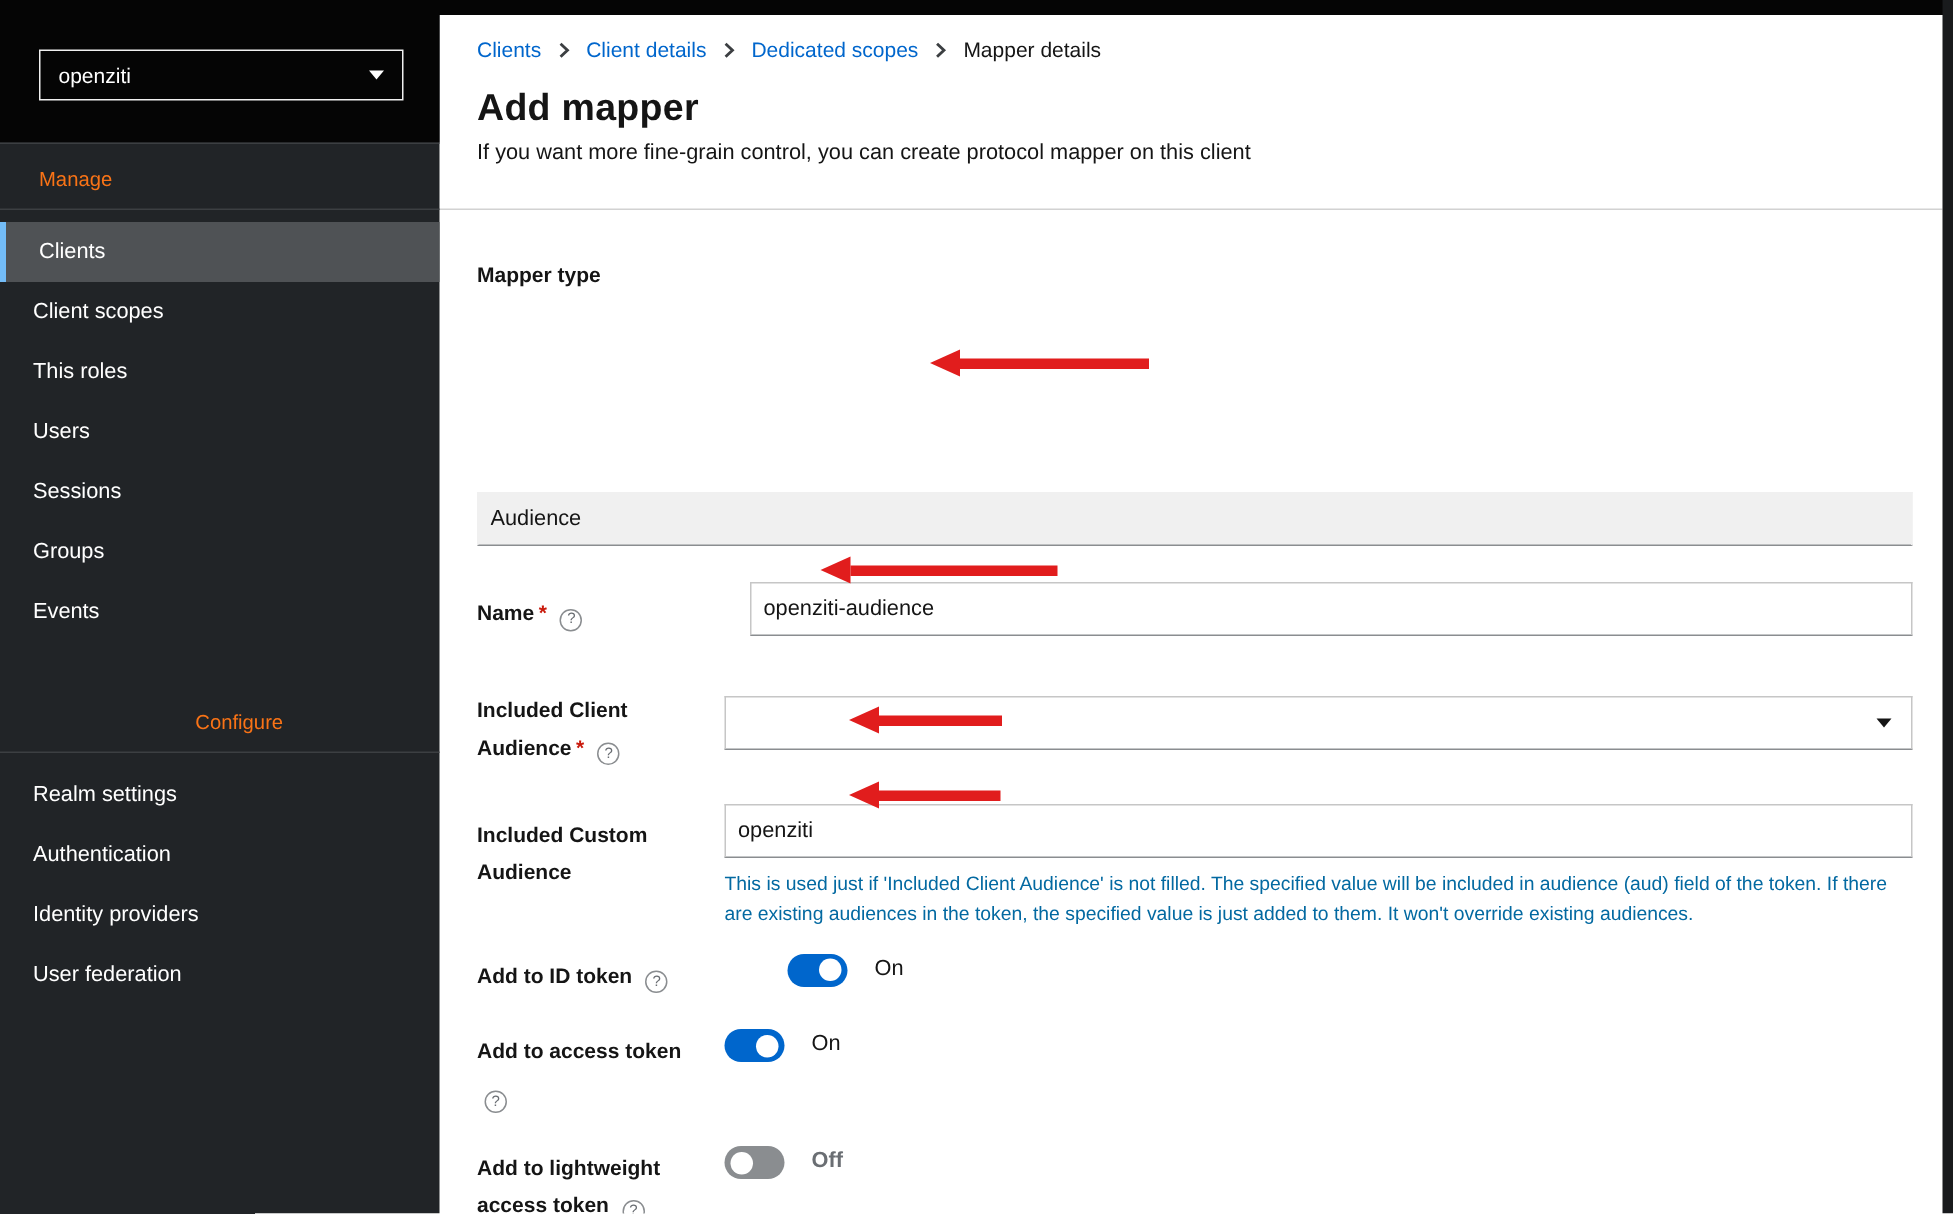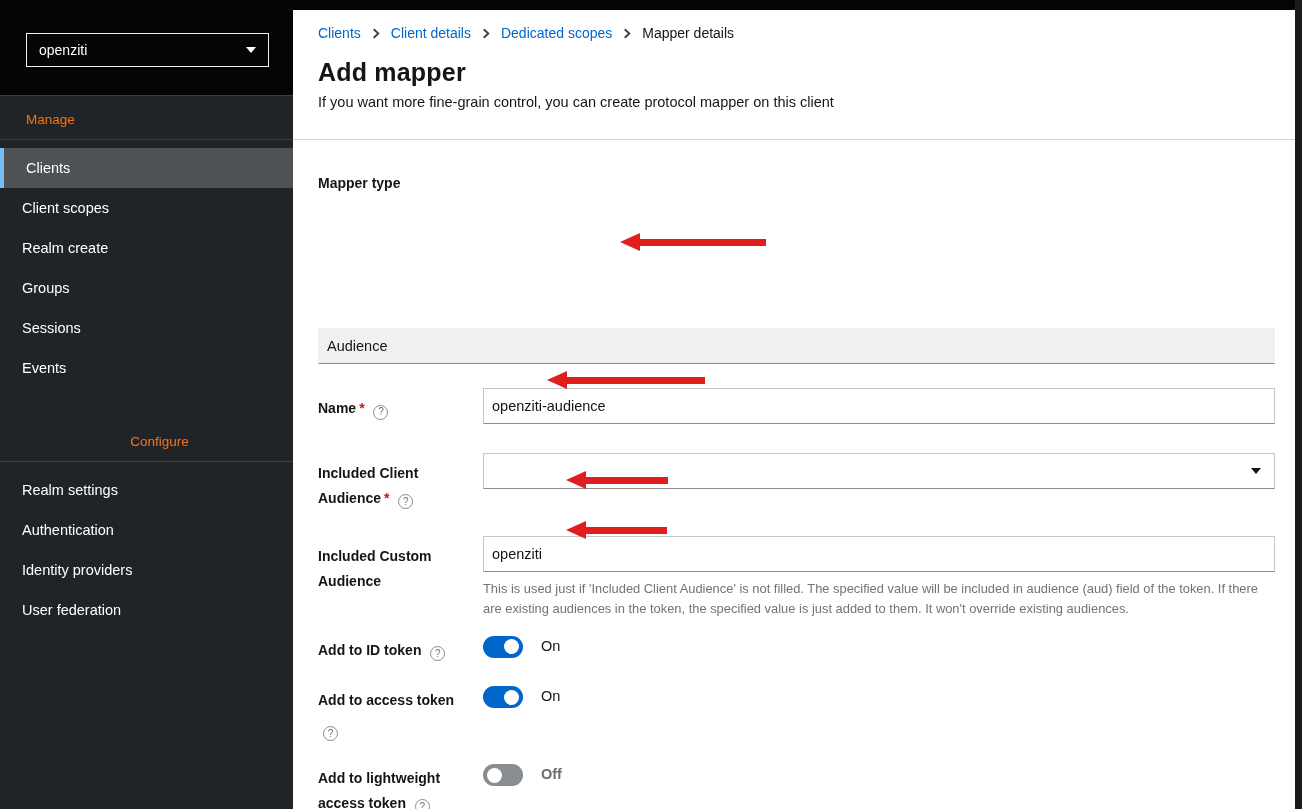--- a/index.html
+++ b/index.html
@@ -68,24 +68,24 @@
     width:100%; height:36px; font-family:"Liberation Sans",sans-serif; font-size:14.5px; color:#151515;
     padding:0 8px; background:#fff;
     border:1px solid #c6c6c6; border-bottom:1px solid #8a8d90; outline:none;
   }
   .text-input:disabled { background:#f0f0f0; border-color:#f0f0f0; border-bottom-color:#8a8d90; color:#151515; }
   .select-control {
     width:100%; height:36px; background:#fff; border:1px solid #c6c6c6; border-bottom:1px solid #8a8d90;
     display:flex; align-items:center; justify-content:flex-end; padding:0 13px; cursor:pointer;
   }
   .select-caret { width:0; height:0; border-left:5px solid transparent; border-right:5px solid transparent; border-top:6px solid #151515; }
-  .help-text { font-size:12.9px; color:#737373; margin-top:7px; line-height:1.58; }
-
-  .mb-1 { margin-bottom:24px;flex-direction:column; } .mb-2 { margin-bottom:29px; } .mb-3 { margin-bottom:26px; }
-  .mb-4 { margin-bottom:16px; } .mb-5 { margin-bottom:24px; } .mb-6 { margin-bottom:22px; }
+  .help-text { font-size:12.9px; color:#0369a1; margin-top:7px; line-height:1.58; }
+
+  .mb-1 { margin-bottom:24px;flex-direction:column; } .mb-2 { margin-bottom:29px;gap:17px; } .mb-3 { margin-bottom:26px;align-items:center; }
+  .mb-4 { margin-bottom:16px; } .mb-5 { margin-bottom:24px;gap:42px; } .mb-6 { margin-bottom:22px; }
   .mb-7 { margin-bottom:23px; }
 
   
   .switch-wrap { display:flex; align-items:flex-start; padding-top:0; }
   .switch { position:relative; width:40px; height:22px; border-radius:12px; cursor:pointer; flex:0 0 40px; }
   .switch.on { background:#0066cc; }
   .switch.off { background:#8a8d90; }
   .switch .knob { position:absolute; top:3.5px; width:15px; height:15px; border-radius:50%; background:#ffffff; }
   .switch.on .knob { right:4px; }
   .switch.off .knob { left:4px; }
@@ -114,23 +114,24 @@
       <span>openziti</span>
       <span class="realm-caret"></span>
     </div>
   </div>
   <div class="nav">
     <div class="nav-section">
       <div class="nav-section-title">Manage</div>
       <div class="nav-items">
         <div class="nav-item current">Clients</div>
         <div class="nav-item">Client scopes</div>
-        <div class="nav-item">Realm create</div>
+        <div class="nav-item">This roles</div>
+        <div class="nav-item">Users</div>
+        <div class="nav-item">Sessions</div>
         <div class="nav-item">Groups</div>
-        <div class="nav-item">Sessions</div>
         <div class="nav-item">Events</div>
       </div>
     </div>
     <div class="nav-section">
       <div class="nav-section-title">Configure</div>
       <div class="nav-items">
         <div class="nav-item">Realm settings</div>
         <div class="nav-item">Authentication</div>
         <div class="nav-item">Identity providers</div>
         <div class="nav-item">User federation</div>

